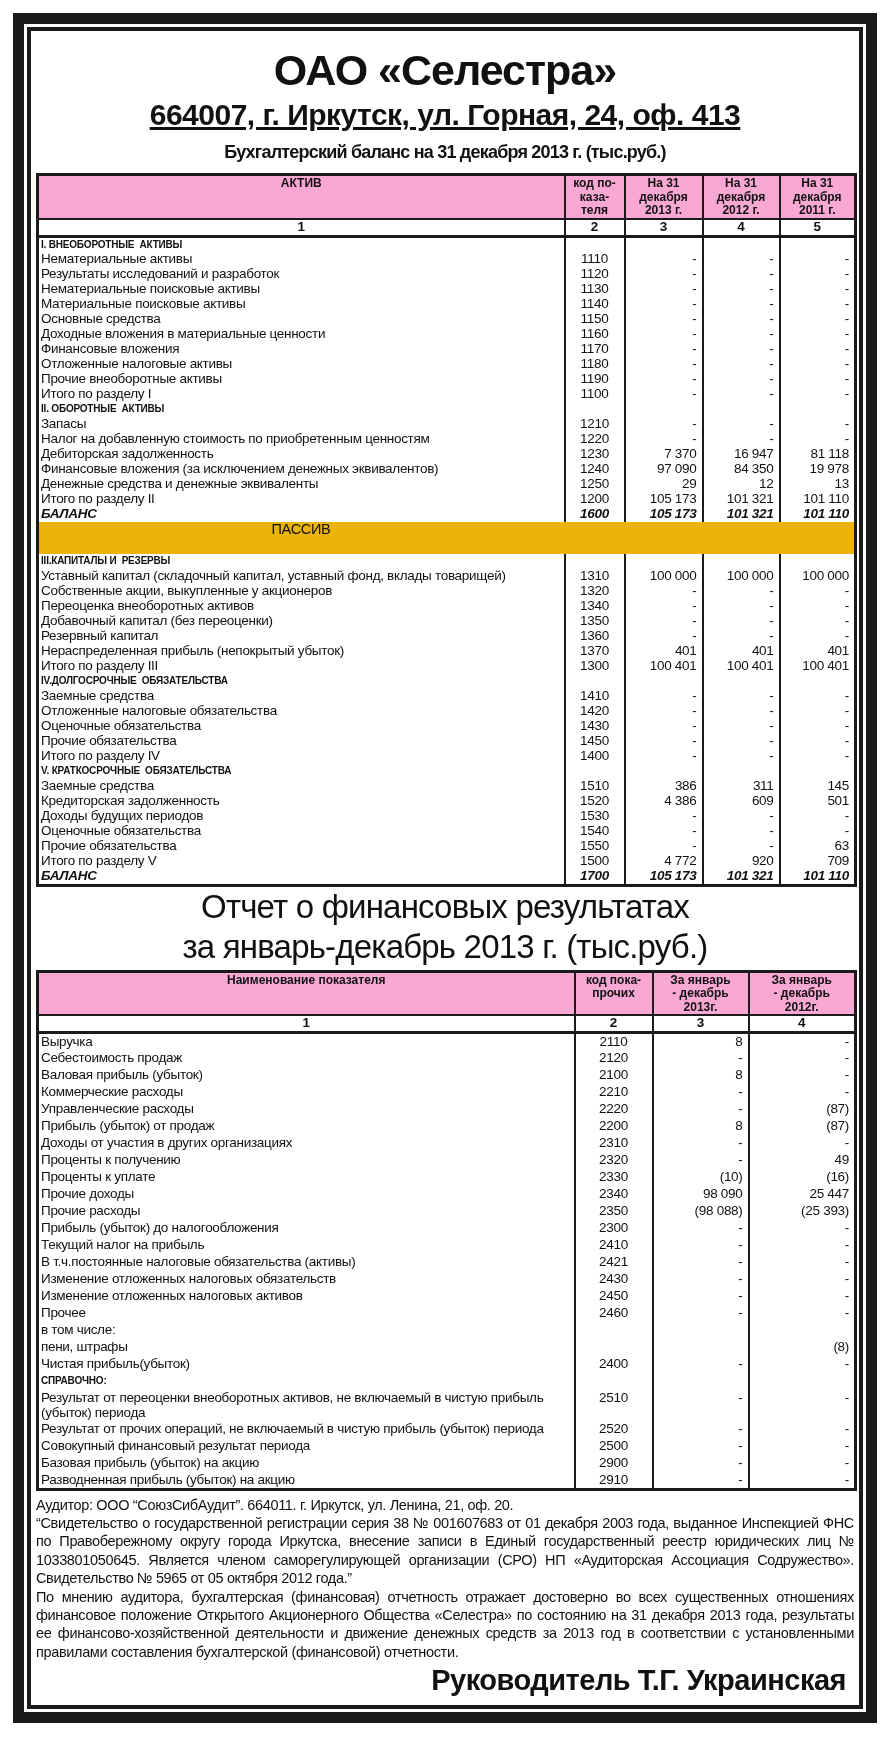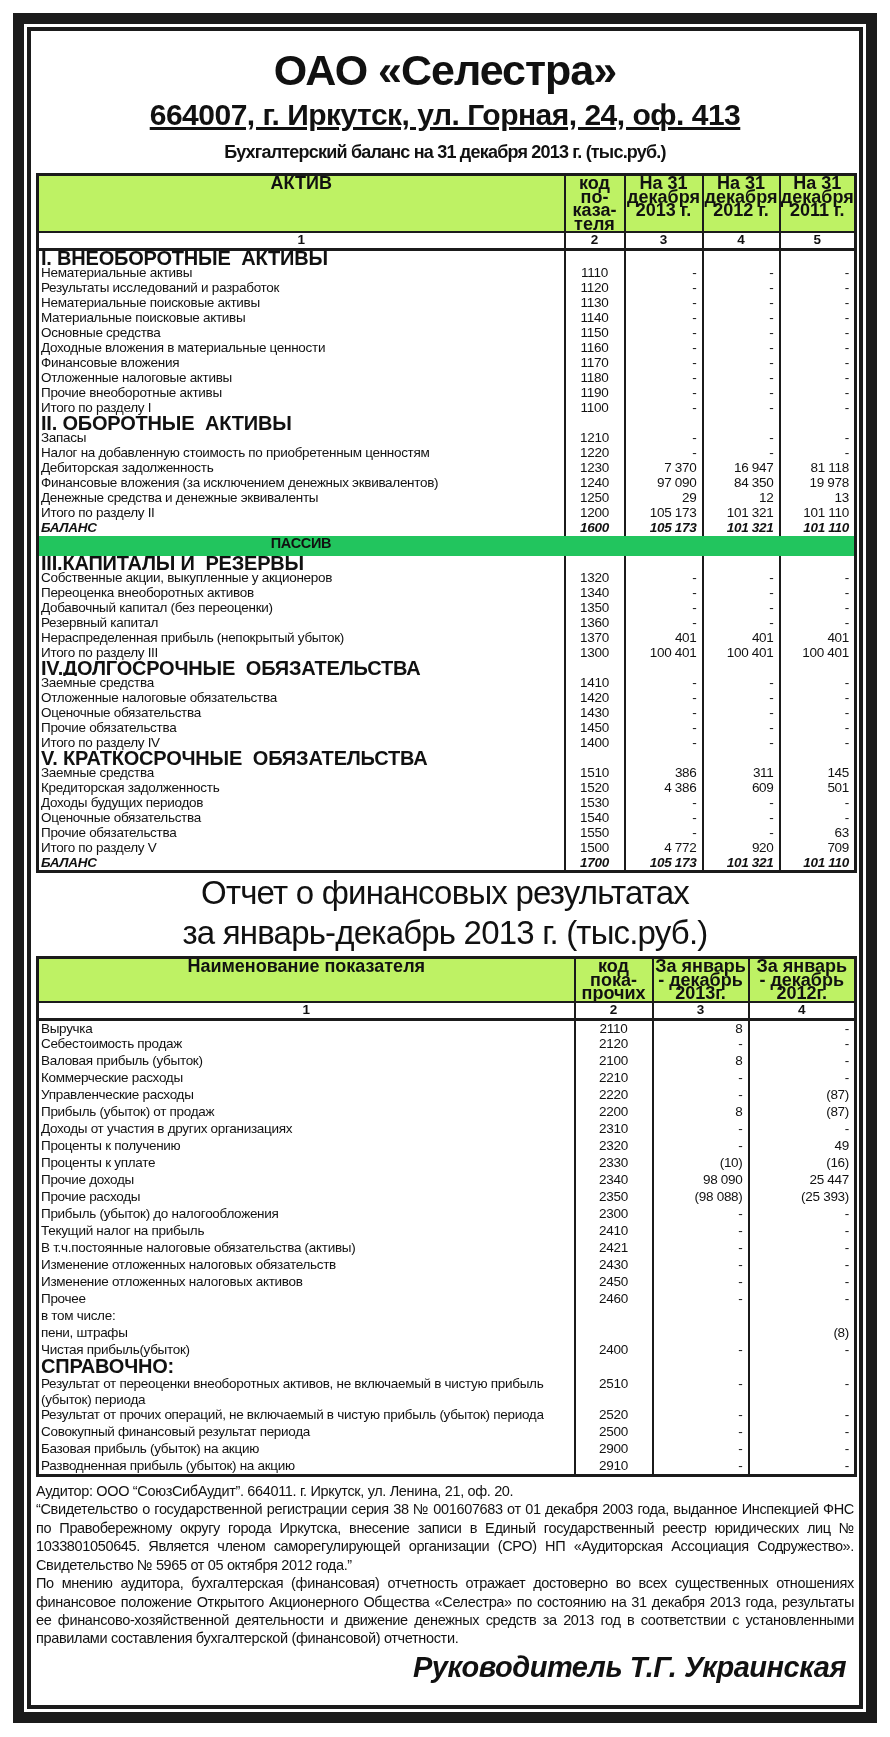--- a/index.html
+++ b/index.html
@@ -13,54 +13,54 @@
   .frame-inner { position: absolute; left: 3px; top: 3px; right: 3px; bottom: 3px; border: 4px solid #1b1b1b; overflow: hidden; }
   .content { padding: 6px 5px 0 5px; }
 
   .company-title   { text-align: center; font-weight: bold; font-size: 43px; line-height: 50px; margin-top: 8px; letter-spacing: -1px; }
   .company-address { text-align: center; font-weight: bold; font-size: 30px; line-height: 39px; letter-spacing: -0.5px; text-decoration: underline; }
   .balance-title   { text-align: center; font-weight: bold; font-size: 18px; line-height: 36px; letter-spacing: -0.8px; }
 
   table { border-collapse: collapse; table-layout: fixed; width: 818px; margin: 3px auto 0 auto; border: 3px solid #1b1b1b; }
   th, td { overflow: hidden; }
   thead th {
-    background: #bef264; font-weight: bold; font-size: 18px; line-height: 13.5px;
+    background: #f9a8d4; font-weight: bold; font-size: 12px; line-height: 13.5px;
     vertical-align: top; text-align: center; white-space: pre-line; padding: 1px 0 0 0;
     border-left: 2px solid #1b1b1b; border-bottom: 2px solid #1b1b1b;
   }
   thead th.first { border-left: none; }
   thead tr.nums th {
     background: #fff; height: 15px; font-size: 13.5px; line-height: 14px;
     border-bottom: 3px solid #1b1b1b; padding: 0;
   }
   tbody td {
     font-size: 13.5px; letter-spacing: -0.3px; vertical-align: top;
     border-left: 2px solid #1b1b1b; padding: 0;
     white-space: pre-wrap;
   }
   tbody td.c0 { border-left: none; text-align: left; padding-left: 2px; }
   tbody td.c1 { text-align: center; }
   tbody td.c2, tbody td.c3, tbody td.c4 { text-align: right; padding-right: 5px; }
   .t1 tbody tr { height: 15px; }
   .t1 tbody td { line-height: 14.6px; }
   .t2 tbody tr { height: 17px; }
   .t2 tbody td { line-height: 15.6px; }
-  tr.section td { font-weight: bold; font-size: 20px; letter-spacing: -0.2px; }
+  tr.section td { font-weight: bold; font-size: 10px; letter-spacing: -0.2px; }
   tr.subtotal td { }
   tr.total td { font-style: italic; font-weight: bold; }
   td.band-cell {
-    background: #22c55e; font-weight: bold; font-size: 14.5px; text-align: center;
-    padding-right: 291px; height: 20px; line-height: 19px; border-left: none;
+    background: #eab308; font-weight: normal; font-size: 14.5px; text-align: center;
+    padding-right: 291px; height: 32px; line-height: 19px; border-left: none;
   }
 
   .income-title { text-align: center; font-weight: normal; font-size: 33px; line-height: 40px; letter-spacing: -0.8px; }
 
   .footer { width: 818px; margin: 5px auto 0 auto; font-size: 14.5px; line-height: 18.4px; letter-spacing: -0.35px; }
   .footer p { margin: 0; text-align: justify; }
-  .signature { width: 818px; margin: 3px auto 0 auto; text-align: right; font-weight: bold; font-style: italic; font-size: 29px; line-height: 33px; padding-right: 8px; box-sizing: border-box; letter-spacing: -0.5px; }
+  .signature { width: 818px; margin: 3px auto 0 auto; text-align: right; font-weight: bold; font-size: 29px; line-height: 33px; padding-right: 8px; box-sizing: border-box; letter-spacing: -0.5px; }
 
   
   .t1 col.c-name { width: 527px; } .t1 col.c-code { width: 60px; }
   .t1 col.c-v1 { width: 78px; } .t1 col.c-v2 { width: 77px; } .t1 col.c-v3 { width: 76px; }
   .t2 col.c-name { width: 537px; } .t2 col.c-code { width: 78px; }
   .t2 col.c-v1 { width: 96px; } .t2 col.c-v2 { width: 107px; }
 </style>
 </head>
 <body>
 
@@ -243,20 +243,27 @@
                 <td colspan="5" class="band-cell">ПАССИВ</td>
               </tr>
               <tr class="section">
                 <td class="c0">III.КАПИТАЛЫ И  РЕЗЕРВЫ</td>
                 <td class="c1"></td>
                 <td class="c2"></td>
                 <td class="c3"></td>
                 <td class="c4"></td>
               </tr>
               <tr>
+                <td class="c0">Уставный капитал (складочный капитал, уставный фонд, вклады товарищей)</td>
+                <td class="c1">1310</td>
+                <td class="c2">100 000</td>
+                <td class="c3">100 000</td>
+                <td class="c4">100 000</td>
+              </tr>
+              <tr>
                 <td class="c0">Собственные акции, выкупленные у акционеров</td>
                 <td class="c1">1320</td>
                 <td class="c2">-</td>
                 <td class="c3">-</td>
                 <td class="c4">-</td>
               </tr>
               <tr>
                 <td class="c0">Переоценка внеоборотных активов</td>
                 <td class="c1">1340</td>
                 <td class="c2">-</td>

